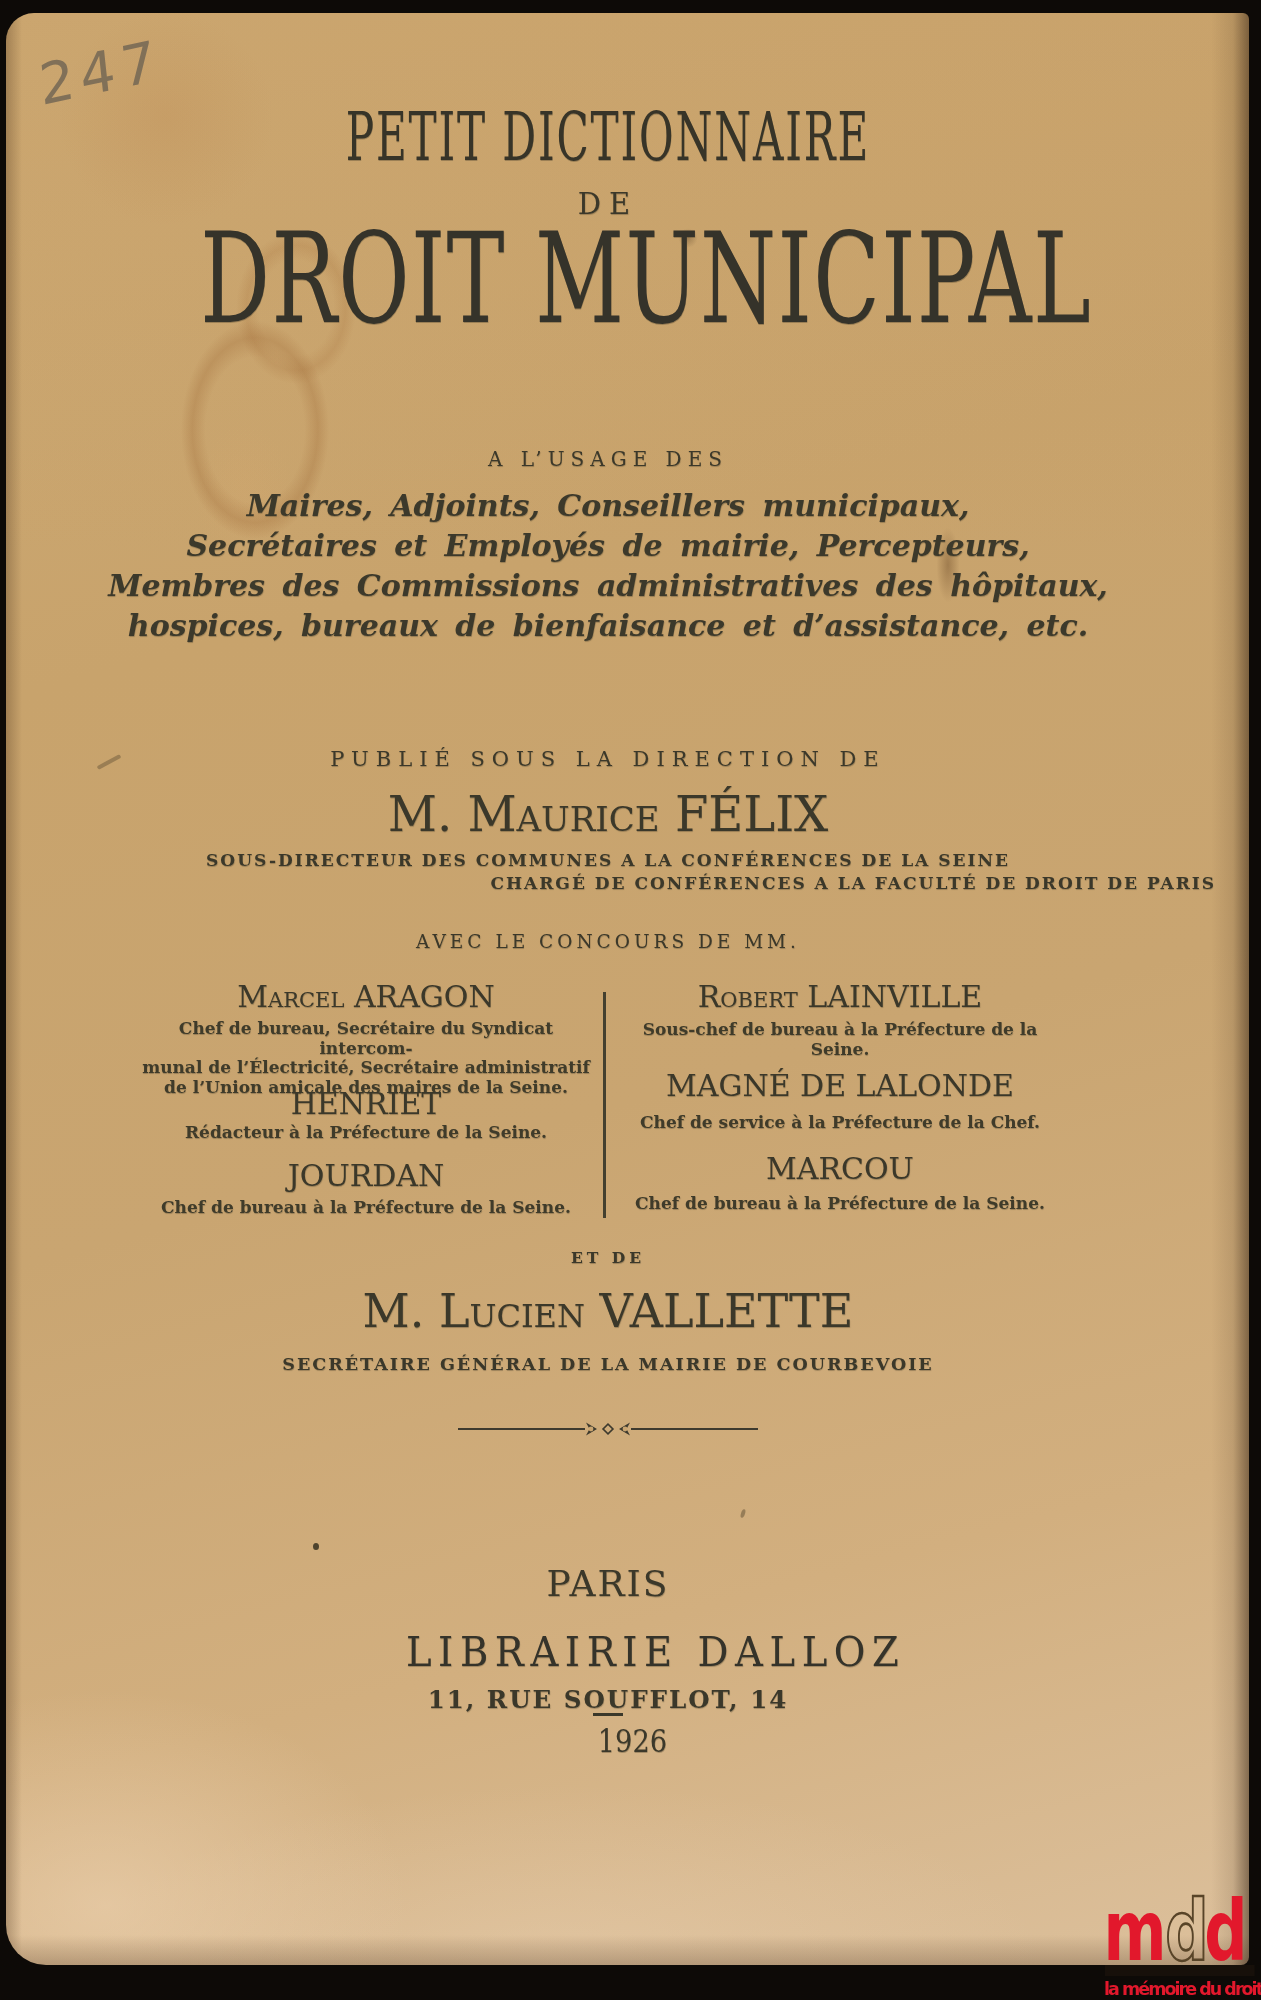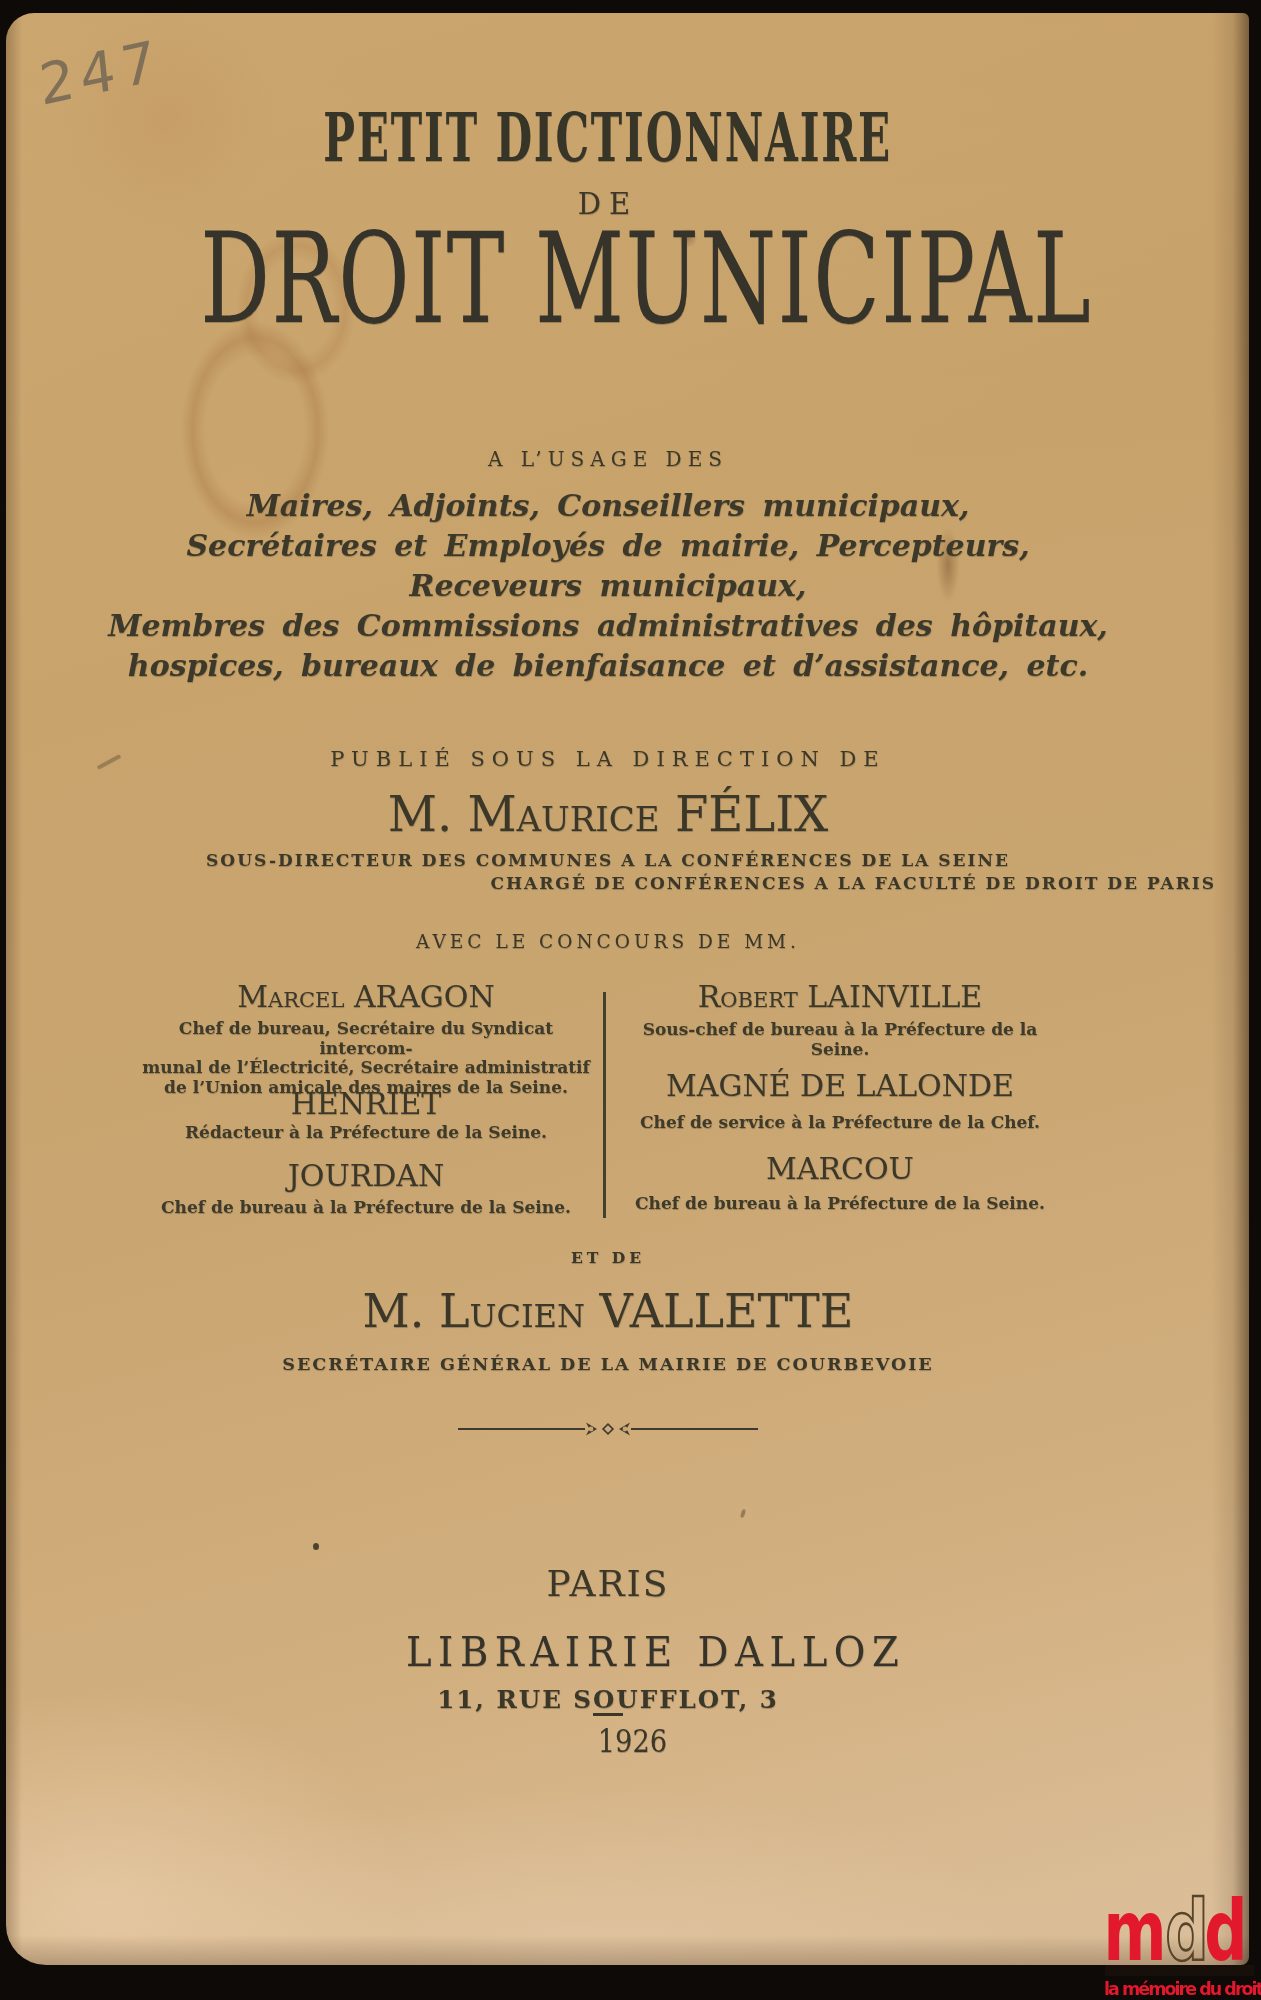--- a/index.html
+++ b/index.html
@@ -34,21 +34,21 @@
 
   
   .line{
     position:absolute;left:0;width:1216px;text-align:center;line-height:1;
     color:#3b382a;text-shadow:.4px .6px .7px rgba(70,60,40,.35);
     white-space:nowrap;
   }
   .sqz{display:inline-block;transform:scaleX(var(--sx,1));transform-origin:center;}
   .sc{font-variant:small-caps;}
 
-  .t-kicker{top:103px;font-size:68px;letter-spacing:3px;color:#373428;font-weight:bold;}
+  .t-kicker{top:103px;font-size:68px;letter-spacing:3px;color:#373428;}
   .t-de{top:190px;font-size:29px;letter-spacing:8px;}
   .t-main{top:216px;font-size:126px;letter-spacing:2px;color:#35332a;}
 
   .usage-h{top:449px;font-size:20px;letter-spacing:6px;}
   .usage-lines{position:absolute;left:0;top:486px;width:1216px;text-align:center;
     font-size:30px;font-style:italic;font-weight:bold;line-height:40px;
     color:#3c392b;word-spacing:7px;text-shadow:.4px .6px .7px rgba(70,60,40,.35);}
 
   .dir-h{top:749px;font-size:21px;letter-spacing:7px;}
   .dir-name{top:790px;font-size:48px;}
@@ -100,21 +100,20 @@
 <div class="pencil">247</div>
 
 <div class="line t-kicker"><span class="sqz" style="--sx:.62">PETIT DICTIONNAIRE</span></div>
 <div class="line t-de">DE</div>
 <div class="line t-main"><span class="sqz" style="--sx:.69">DROIT MUNICIPAL</span></div>
 
 <div class="line usage-h">A L’USAGE DES</div>
 <div class="usage-lines">
   <div>Maires, Adjoints, Conseillers municipaux,</div>
   <div>Secrétaires et Employés de mairie, Percepteurs,</div>
-  <div>Receveurs municipaux,</div>
   <div>Membres des Commissions administratives des hôpitaux,</div>
   <div>hospices, bureaux de bienfaisance et d’assistance, etc.</div>
 </div>
 
 <div class="line dir-h">PUBLIÉ SOUS LA DIRECTION DE</div>
 <div class="line dir-name">
   <span>M.</span>
   <span class="sc">Maurice</span>
   <span>FÉLIX</span>
 </div>
@@ -166,21 +165,21 @@
   <line x1="173" y1="8" x2="300" y2="8" stroke="#3e3a2e" stroke-width="1.8"></line>
   <path d="M139,8 l-11,-6.5 3.5,6.5 -3.5,6.5 z" fill="#3e3a2e"></path>
   <circle cx="133" cy="8" r="2.4" fill="#c9a571"></circle>
   <rect x="146.5" y="4.5" width="7" height="7" transform="rotate(45 150 8)" fill="none" stroke="#3e3a2e" stroke-width="1.6"></rect>
   <path d="M161,8 l11,-6.5 -3.5,6.5 3.5,6.5 z" fill="#3e3a2e"></path>
   <circle cx="167" cy="8" r="2.4" fill="#c9a571"></circle>
 </svg>
 
 <div class="line city">PARIS</div>
 <div class="line publisher"><span class="sqz" style="--sx:.94">LIBRAIRIE DALLOZ</span></div>
-<div class="line address">11, RUE SOUFFLOT, 3</div>
+<div class="line address">11, RUE SOUFFLOT, 14</div>
 <div class="imprint-dash"></div>
 <div class="line year"><span class="sqz" style="--sx:.88">1926</span></div>
 
 <svg class="mdd" viewBox="0 0 200 110">
   <g transform="scale(0.72 1)" font-family="DejaVu Sans, Liberation Sans, sans-serif" font-weight="bold" font-size="84">
     <text x="2" y="69" fill="#e2182c">m</text>
     <text x="88" y="69" fill="none" stroke="#584428" stroke-width="2.6">d</text>
     <text x="142" y="69" fill="#e2182c">d</text>
     <rect x="4" y="74" width="208" height="11" fill="#17100a"></rect>
   </g>

